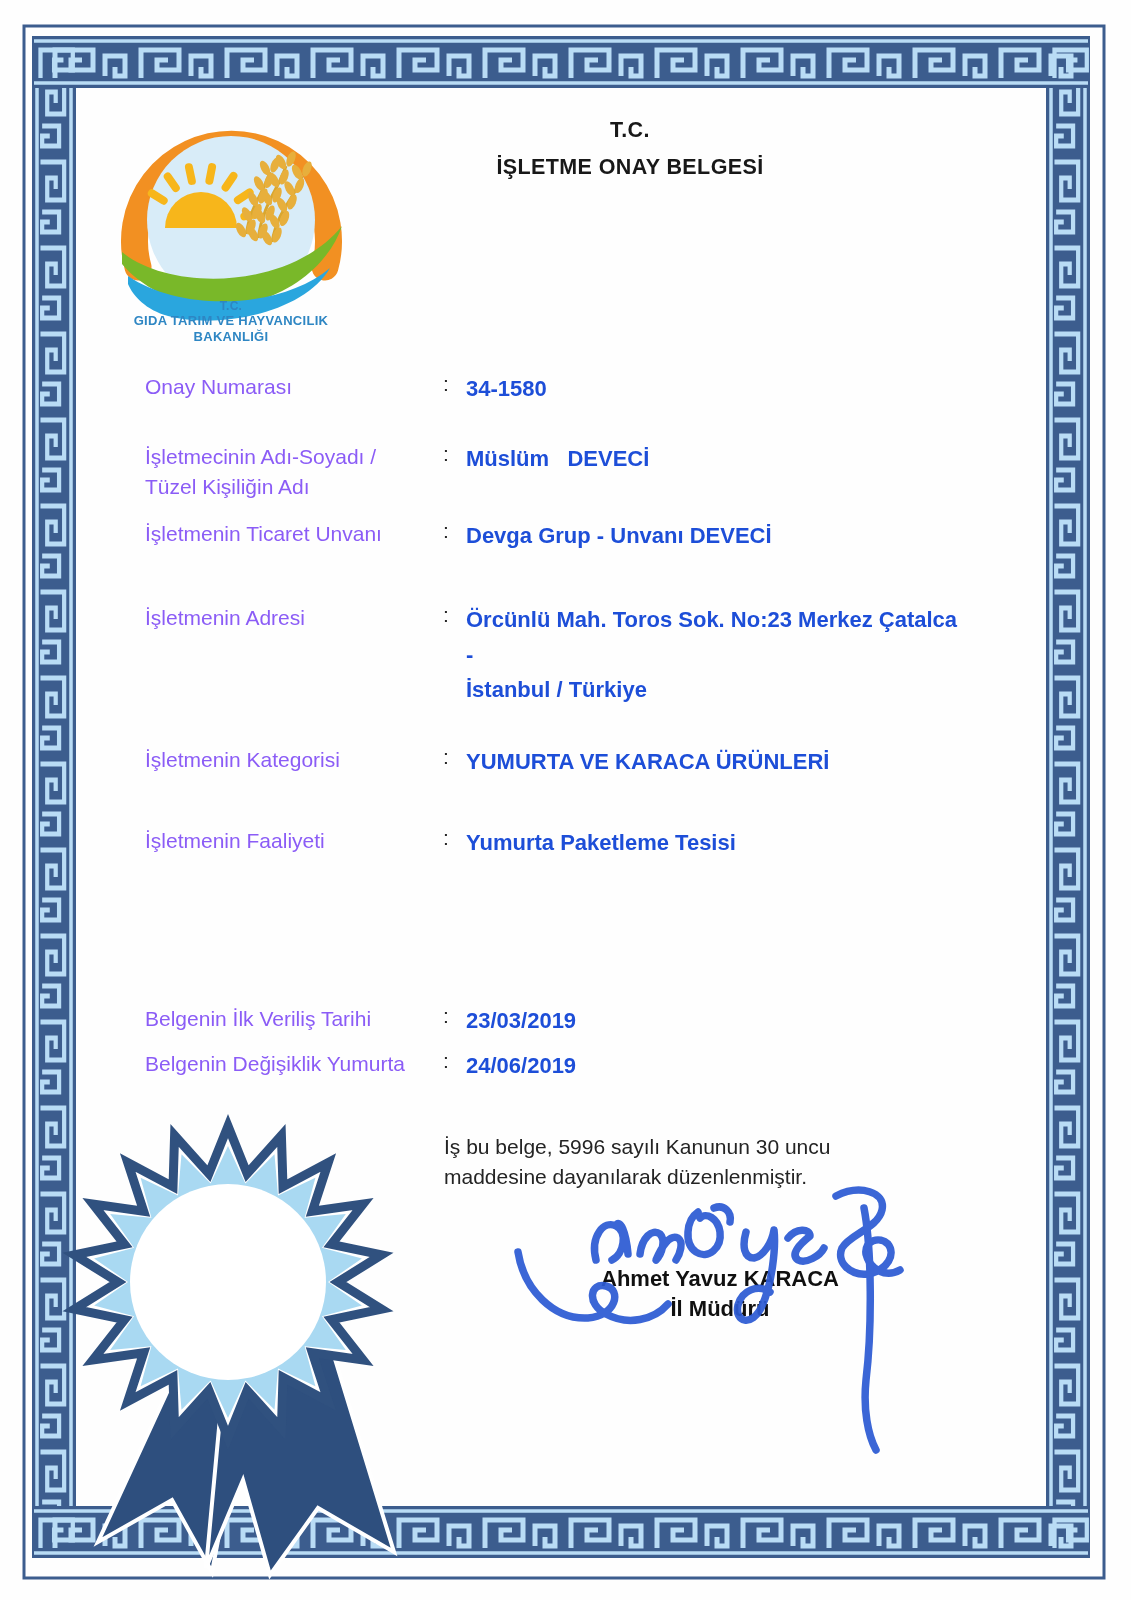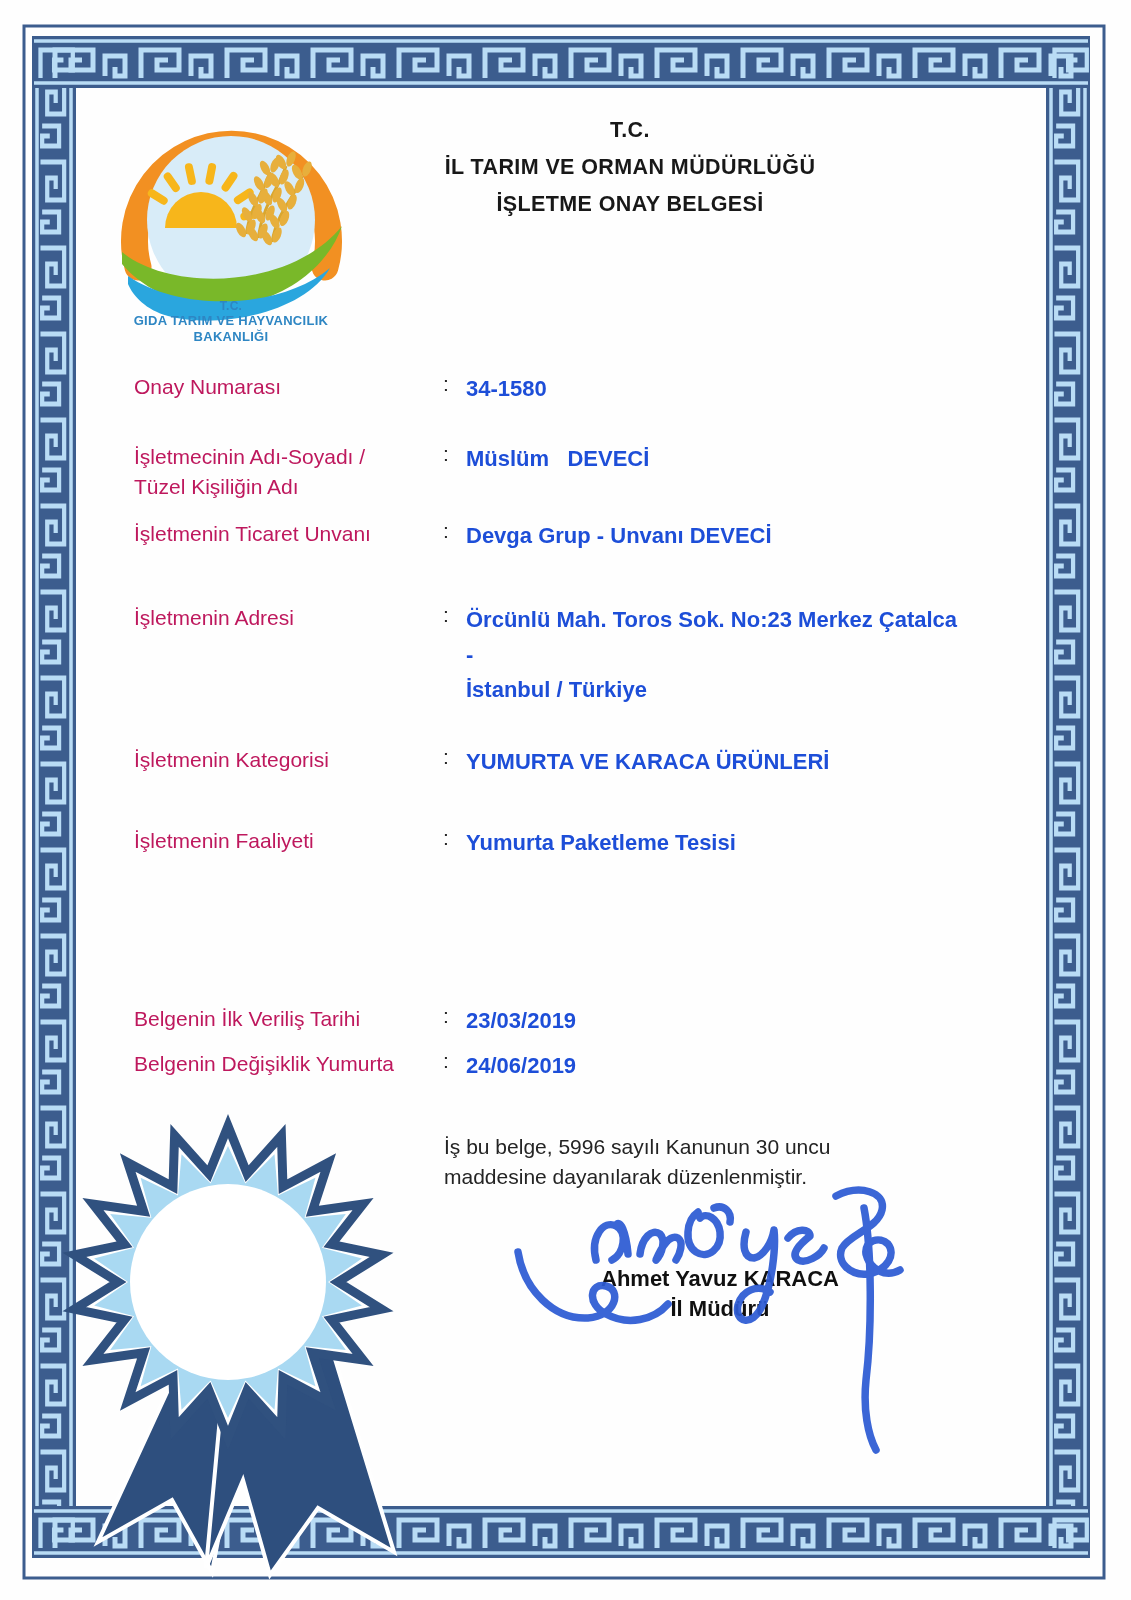--- a/index.html
+++ b/index.html
@@ -15,22 +15,22 @@
   .title-block{left:345px;top:112px;width:570px;text-align:center;
                font-weight:bold;font-size:21.5px;line-height:37px;
                letter-spacing:.4px;color:#181818;}
   .logo-text{left:88px;top:299px;width:286px;text-align:center;
              color:#2e86c3;font-weight:bold;letter-spacing:.3px;}
   .logo-text .l1{font-size:12px;line-height:14px;}
   .logo-text .l2{font-size:13px;line-height:16px;}
   .logo-text .l3{font-size:13px;line-height:16px;}
 
   .frow{position:absolute;left:130px;width:860px;z-index:3;}
-  .frow .lbl{position:absolute;left:4px;top:0;width:308px;font-size:21px;
-             line-height:30px;color:#be185d;white-space:pre-line;}
+  .frow .lbl{position:absolute;left:15px;top:0;width:308px;font-size:21px;
+             line-height:30px;color:#8b5cf6;white-space:pre-line;}
   .frow .sep{position:absolute;left:313px;top:0;font-size:21px;color:#262626;}
   .frow .val{position:absolute;left:336px;top:-1px;width:500px;font-size:22px;
              font-weight:bold;color:#1d4ed8;line-height:35px;white-space:pre-wrap;}
   .r0{top:372px}.r1{top:442px}.r2{top:519px}.r3{top:603px}
   .r4{top:745px}.r5{top:826px}.r6{top:1004px}.r7{top:1049px}
 
   .statement{left:444px;top:1132px;width:440px;font-size:21px;line-height:30px;
              color:#242424;white-space:pre-line;}
   .sig-name{left:520px;top:1266px;width:400px;text-align:center;
             font-size:22px;font-weight:bold;color:#101010;z-index:5;}
@@ -189,21 +189,20 @@
       <path d="M698,1212 C686,1220 684,1244 696,1252 C708,1260 722,1248 720,1232 C718,1218 706,1212 700,1218 M714,1208 C724,1204 732,1212 730,1222"></path>
       <path d="M746,1232 C742,1246 744,1258 754,1258 C764,1256 772,1242 774,1230 C776,1248 772,1284 762,1306 C752,1328 734,1322 738,1305 C742,1290 758,1284 770,1292"></path>
       <path d="M788,1238 C796,1228 810,1228 810,1236 C800,1244 790,1254 798,1260 C806,1264 820,1256 824,1248"></path>
       <path d="M836,1196 C860,1184 886,1192 882,1210 C878,1228 850,1234 842,1248 C836,1262 850,1276 868,1274 C888,1270 896,1254 888,1244 C880,1236 864,1240 866,1254 C870,1270 886,1278 900,1270"></path>
       <path d="M864,1208 C872,1250 872,1330 866,1380 C863,1410 868,1435 876,1450"></path>
     </g>
   </svg>
 
   <div class="txt title-block">
     <div>T.C.</div>
-    <div>İL TARIM VE ORMAN MÜDÜRLÜĞÜ</div>
     <div>İŞLETME ONAY BELGESİ</div>
   </div>
 
   <div class="txt logo-text">
     <div class="l1">T.C.</div>
     <div class="l2">GIDA TARIM VE HAYVANCILIK</div>
     <div class="l3">BAKANLIĞI</div>
   </div>
 
   <div class="frow r0">

